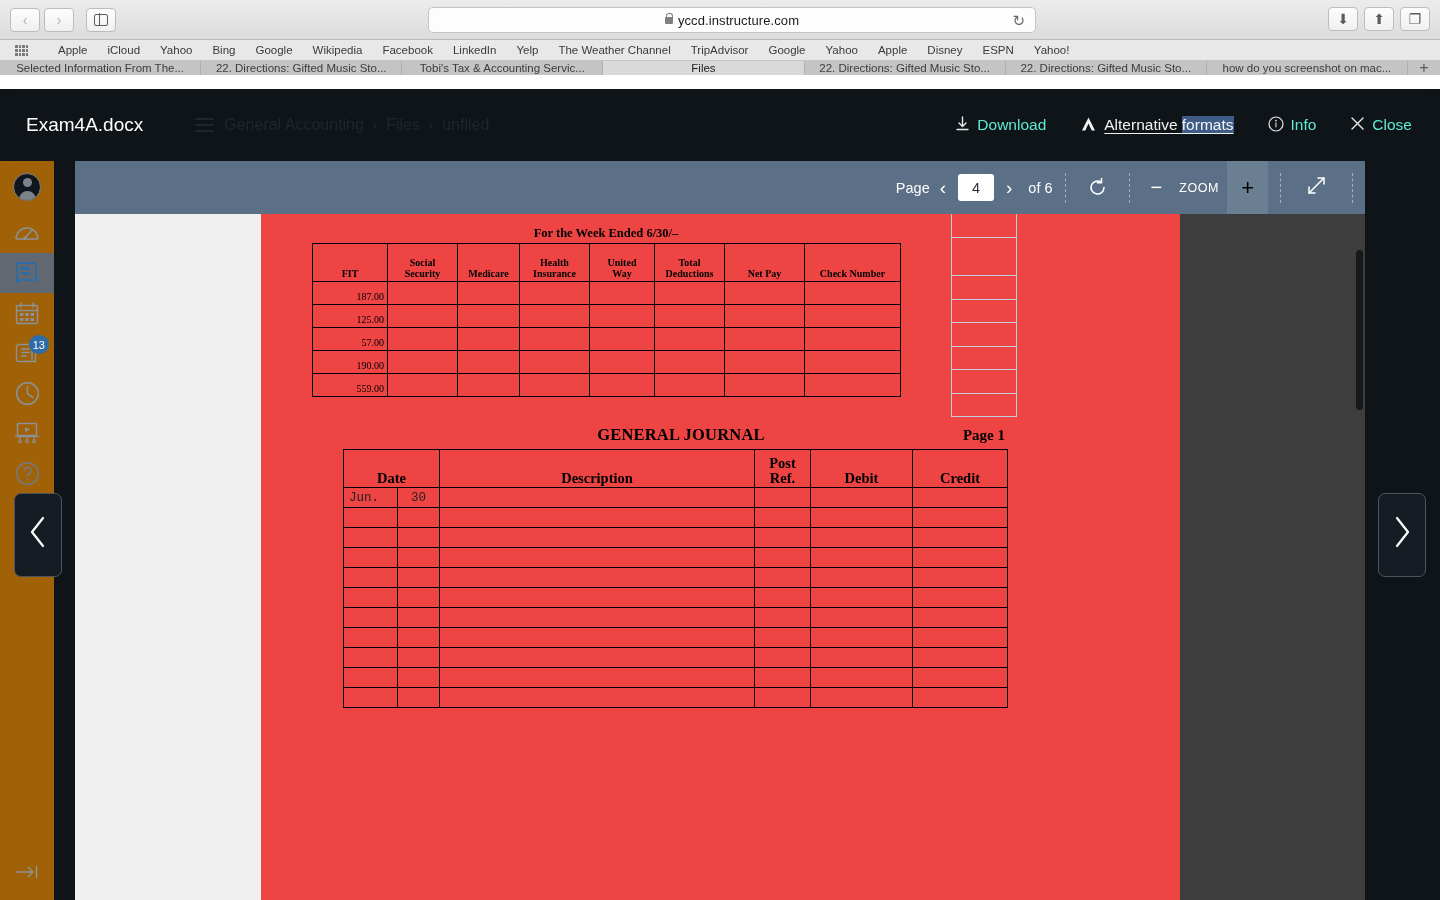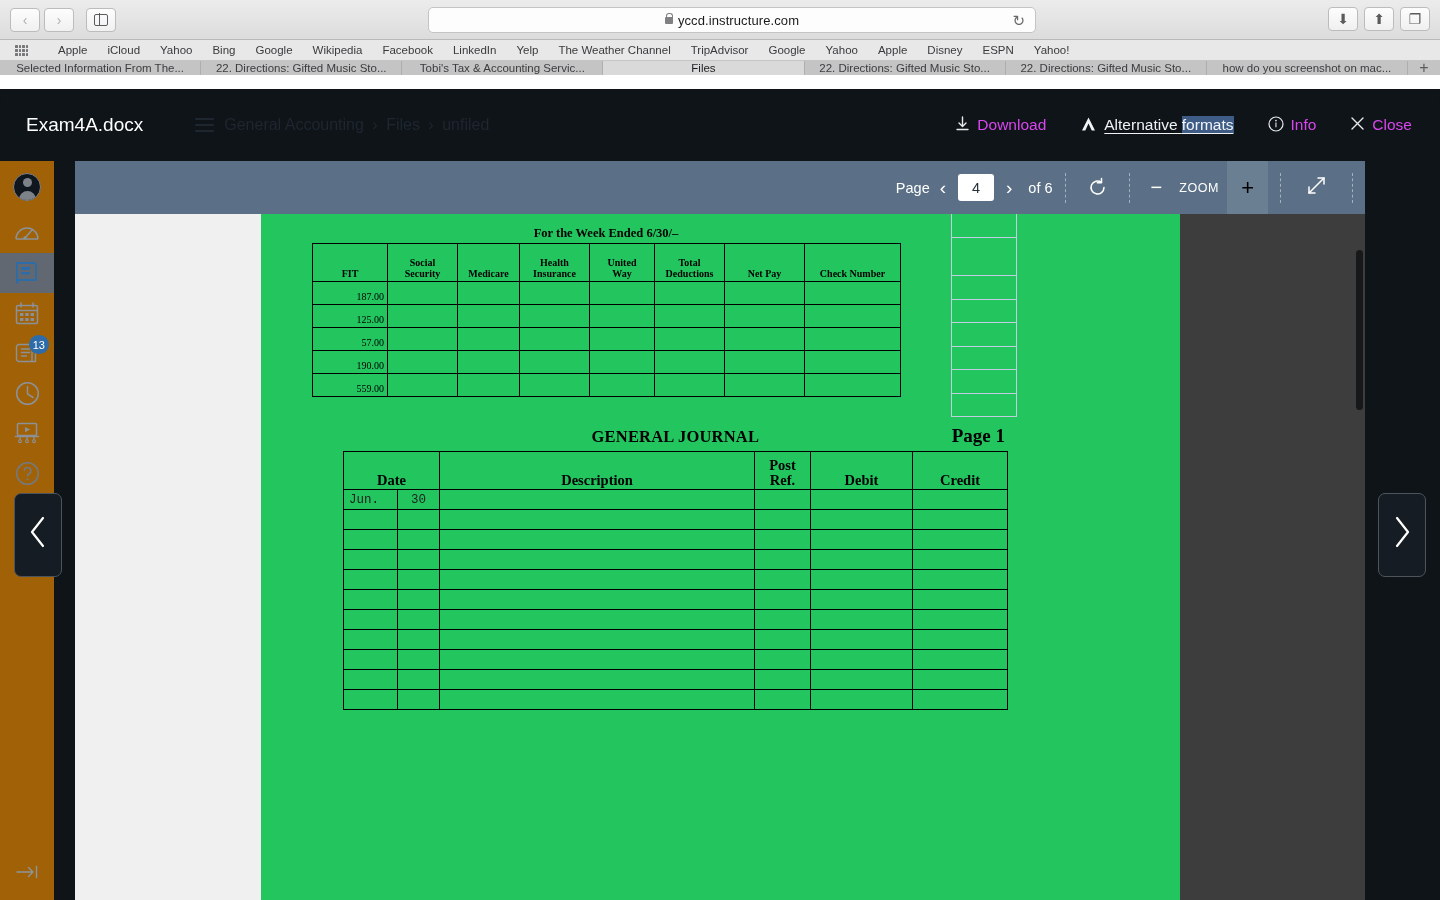--- a/index.html
+++ b/index.html
@@ -82,21 +82,21 @@
     background: #0f1419; display: flex; align-items: center; border-radius: 16px;
   }
   #doc-title { margin-left: 26px; font-size: 19px; color: #ffffff; font-weight: 400; }
   #bc-wrap { display: flex; align-items: center; margin-left: 52px; gap: 10px; }
   #hamburger { width: 19px; height: 14px; display: flex; flex-direction: column; justify-content: space-between; }
   #hamburger i { height: 1.8px; background: #1e2630; border-radius: 1px; }
   #breadcrumb { font-size: 16px; color: #1e2630; white-space: nowrap; }
   .bc-sep { color: #1e2630; margin: 0 4px; }
 
   #preview-actions { position: absolute; right: 28px; top: 0; height: 72px; display: flex; align-items: center; gap: 34px; }
-  .pa { display: flex; align-items: center; gap: 7px; font-size: 15.5px; color: #d946ef; }
+  .pa { display: flex; align-items: center; gap: 7px; font-size: 15.5px; color: #5eead4; }
   .pa-alt { color: #f0f2f4; }
   .alt-underline { text-decoration: underline; text-underline-offset: 3px; }
   .sel { background: #3e5c86; color: #f2f5f9; }
   .ic { display: inline-block; line-height: 1; }
 
   
   #doc-toolbar {
     position: absolute; top: 72px; left: 75px; width: 1290px; height: 53px;
     background: #5b7086; display: flex; align-items: center;
   }
@@ -147,21 +147,21 @@
   #prev-page-btn { left: 14px; top: 404px; }
   #next-page-btn { right: 14px; top: 404px; }
 
   
   #doc-viewport {
     position: absolute; top: 125px; left: 75px; width: 1290px; height: 686px;
     background: #3d3d3d; overflow: hidden;
   }
   #doc-page {
     position: absolute; left: 186px; top: 0; width: 919px; height: 686px;
-    background: #22c55e;
+    background: #ef4444;
   }
   #doc-gutter { position: absolute; left: 0; top: 0; width: 186px; height: 686px; background: #f0f0f0; }
   #scroll-track { position: absolute; right: 0; top: 0; width: 11px; height: 686px; background: #3d3d3d; }
   #scroll-thumb { position: absolute; right: 2px; top: 36px; width: 7px; height: 160px; background: #16181a; border-radius: 4px; }
 
   
   #page-content { position: absolute; left: 0; top: 0; width: 919px; height: 686px; color: #000; }
 
   .doc-table { border-collapse: collapse; font-family: "Liberation Serif", serif; }
 
@@ -180,21 +180,21 @@
   
   #ghost-col { position: absolute; left: 639px; top: 0; width: 66px; }
   #ghost-col .gc { border: 1px solid #c3cce0; border-top: none; height: 23.5px; }
   #ghost-col .gc.first { border-top: 1px solid #c3cce0; height: 30px; }
   #ghost-col .gc.hdr { height: 38px; }
 
   
   #journal-block { position: absolute; left: 82px; top: 211px; width: 662px; }
   #journal-head { display: flex; align-items: baseline; font-family: "Liberation Serif", serif; font-weight: bold; }
   #journal-title { flex: 1; text-align: center; font-size: 16.5px; letter-spacing: .2px; padding-left: 56px;}
-  #journal-pageno { font-size: 19px; }
+  #journal-pageno { font-size: 15px; }
   #journal-table { width: 662px; table-layout: fixed; margin-top: 4px; }
   #journal-table th, #journal-table td { border: 1.5px solid #000; height: 20px; }
   #journal-table th { font-size: 14.5px; font-weight: bold; text-align: center; vertical-align: bottom; height: 38px; line-height: 1.05; padding-bottom: 1px; }
   #journal-table td { font-family: "Liberation Mono", monospace; font-size: 12.5px; padding: 0 5px; color: #222; }
   .jdate-m { text-align: left; }
   .jdate-d { text-align: center; }
 </style>
 </head>
 <body>
 

